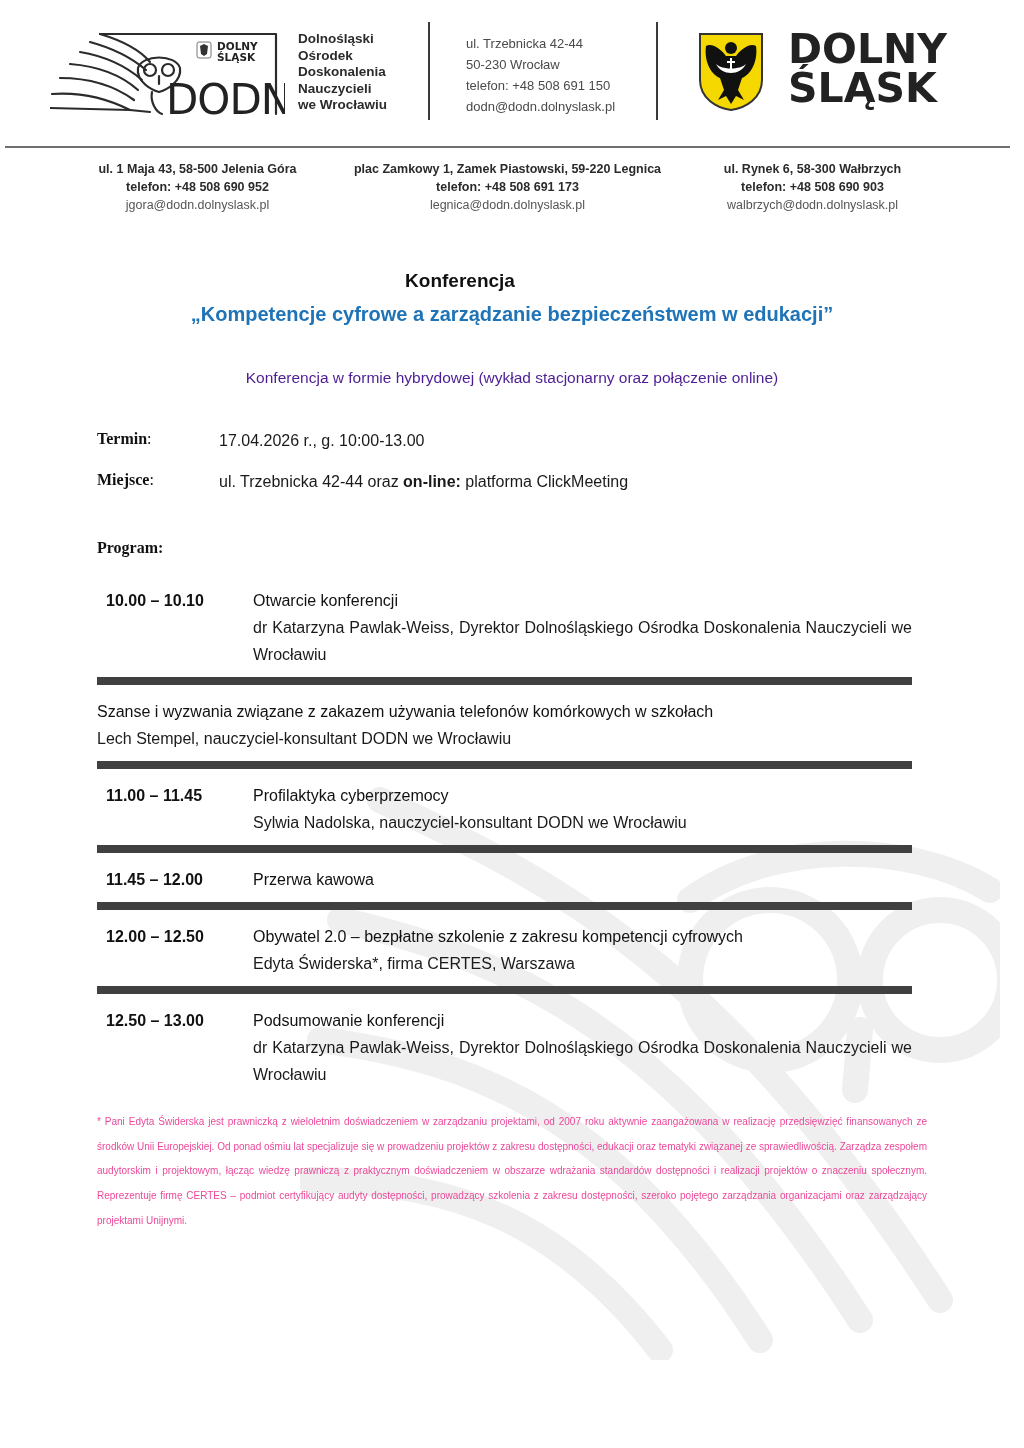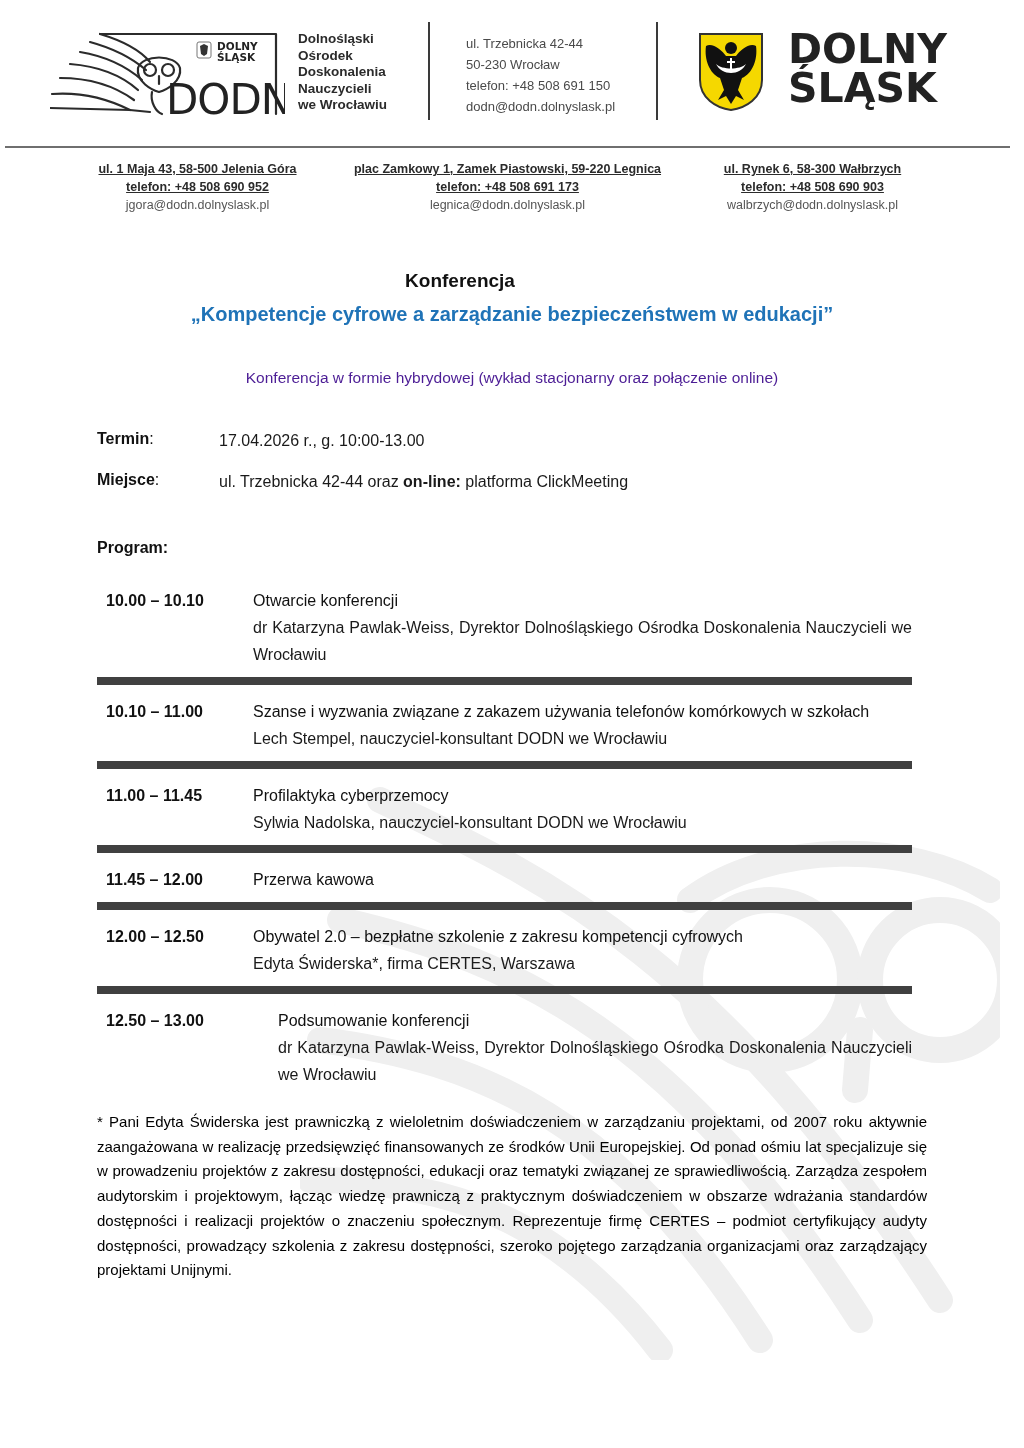--- a/index.html
+++ b/index.html
@@ -34,21 +34,21 @@
   }
   .hrule {
     left: 5px; top: 146px; width: 1005px; height: 2px; background: #6f6f6f;
   }
 
   .branches { left: 0; top: 160px; width: 1024px; height: 60px; }
   .branch {
     position: absolute; text-align: center;
     font-size: 12.5px; line-height: 18px; color: #2b2b2b;
   }
-  .branch .b { font-weight: bold; text-decoration: underline; }
+  .branch .b { font-weight: bold; }
   .branch .em { color: #555; }
   .branch-1 { left: 60px; width: 275px; }
   .branch-2 { left: 335px; width: 345px; }
   .branch-3 { left: 690px; width: 245px; }
 
   
   .watermark { left: 300px; top: 660px; width: 700px; height: 700px; opacity: 1; pointer-events: none; }
 
   
   .title-main {
@@ -58,45 +58,45 @@
   .title-sub {
     left: 0; top: 303px; width: 1024px; text-align: center;
     font-size: 20px; font-weight: bold; color: #1f73b7;
   }
   .format-line {
     left: 0; top: 369px; width: 1024px; text-align: center;
     font-size: 15.5px; color: #4c1d95;
   }
 
   
-  .info-label { left: 97px; font-size: 16px; font-weight: bold; color: #111; }
+  .info-label { left: 97px; font-size: 16px; font-weight: bold; color: #111; font-family: Liberation Serif, serif; }
   .info-label .colon { font-weight: normal; }
   .info-value { left: 219px; font-size: 16px; color: #1a1a1a; line-height: 27px; }
   .info-value b { font-weight: bold; }
 
   
   .program { left: 97px; top: 585px; width: 815px; }
   .prog-row {
     display: flex; padding: 2px 0 9px 0;
     border-bottom: 8px solid #404040;
     margin-bottom: 11px;
   }
-  .prog-row:last-child { border-bottom: none; gap: 25px; }
+  .prog-row:last-child { border-bottom: none; }
   .prog-time {
     width: 156px; padding-left: 9px; flex-shrink: 0;
     font-size: 16px; font-weight: bold; line-height: 27px; color: #111;
   }
   .prog-body { flex: 1; font-size: 16px; line-height: 27px; }
   .prog-title { font-weight: normal; color: #111; }
   .prog-desc { color: #1a1a1a; text-align: justify; text-align-last: left; }
 
   
   .footnote {
     left: 97px; top: 1110px; width: 830px;
-    font-size: 15px; line-height: 24.7px; color: #000000;
+    font-size: 10px; line-height: 24.7px; color: #ec4899;
     text-align: justify;
   }
 </style>
 </head>
 <body>
 
 <svg class="abs watermark" viewBox="0 0 700 700">
   <g fill="none" stroke="#efefef" stroke-width="26" stroke-linecap="round">
     <path d="M80 140 C 250 220, 420 300, 640 640"></path>
     <path d="M40 260 C 220 300, 380 380, 560 660"></path>
@@ -209,21 +209,20 @@
 
 <div class="abs program">
   <div class="prog-row">
     <div class="prog-time">10.00 – 10.10</div>
     <div class="prog-body">
       <div class="prog-title">Otwarcie konferencji</div>
       <div class="prog-desc">dr Katarzyna Pawlak-Weiss, Dyrektor Dolnośląskiego Ośrodka Doskonalenia Nauczycieli we Wrocławiu</div>
     </div>
   </div>
   <div class="prog-row">
-    <div class="prog-time">10.10 – 11.00</div>
     <div class="prog-body">
       <div class="prog-title">Szanse i wyzwania związane z zakazem używania telefonów komórkowych w szkołach</div>
       <div class="prog-desc">Lech Stempel, nauczyciel-konsultant DODN we Wrocławiu</div>
     </div>
   </div>
   <div class="prog-row">
     <div class="prog-time">11.00 – 11.45</div>
     <div class="prog-body">
       <div class="prog-title">Profilaktyka cyberprzemocy</div>
       <div class="prog-desc">Sylwia Nadolska, nauczyciel-konsultant DODN we Wrocławiu</div>

